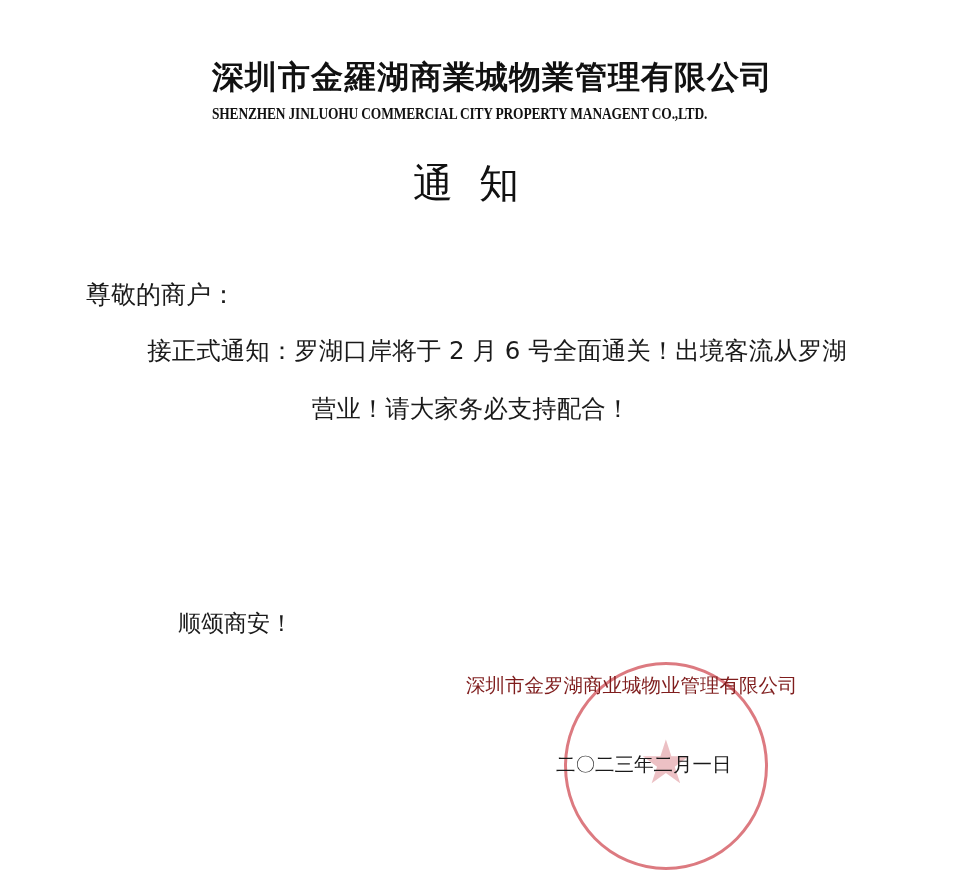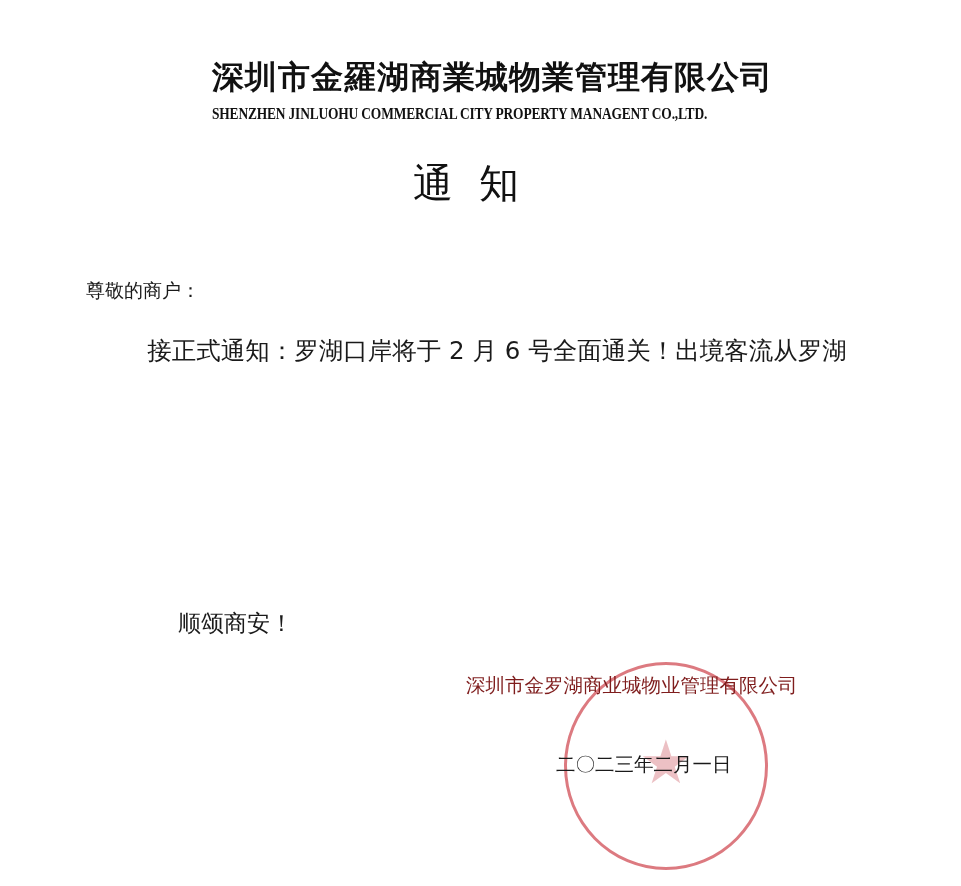--- a/index.html
+++ b/index.html
@@ -48,21 +48,21 @@
       font-size: 40px;
       letter-spacing: 26px;
       color: #111;
       white-space: nowrap;
     }
     .salutation {
       position: absolute;
       left: 86px;
       top: 278px;
       font-family: "DejaVu Sans", "Liberation Sans", sans-serif;
-      font-size: 19px;
+      font-size: 25px;
       color: #1a1a1a;
       white-space: nowrap;
     }
     .body-para {
       position: absolute;
       left: 86px;
       top: 322px;
       width: 770px;
       font-family: "DejaVu Sans", "Liberation Sans", sans-serif;
       font-size: 24.5px;
@@ -140,20 +140,21 @@
 
   <div class="letterhead-cn">深圳市金羅湖商業城物業管理有限公司</div>
   <div class="letterhead-en">SHENZHEN JINLUOHU COMMERCIAL CITY PROPERTY MANAGENT CO.,LTD.</div>
 
   <div class="notice-title">通知</div>
 
   <div class="salutation">尊敬的商户：</div>
 
   <div class="body-para">
     <span class="body-line first">接正式通知：罗湖口岸将于 2 月 6 号全面通关！出境客流从罗湖</span>
+    <span class="body-line">营业！请大家务必支持配合！</span>
   </div>
 
   <div class="closing">顺颂商安！</div>
 
   <div class="stamp">
     <div class="stamp-inner-text">
       <span class="stamp-star">★</span>
     </div>
   </div>
 

